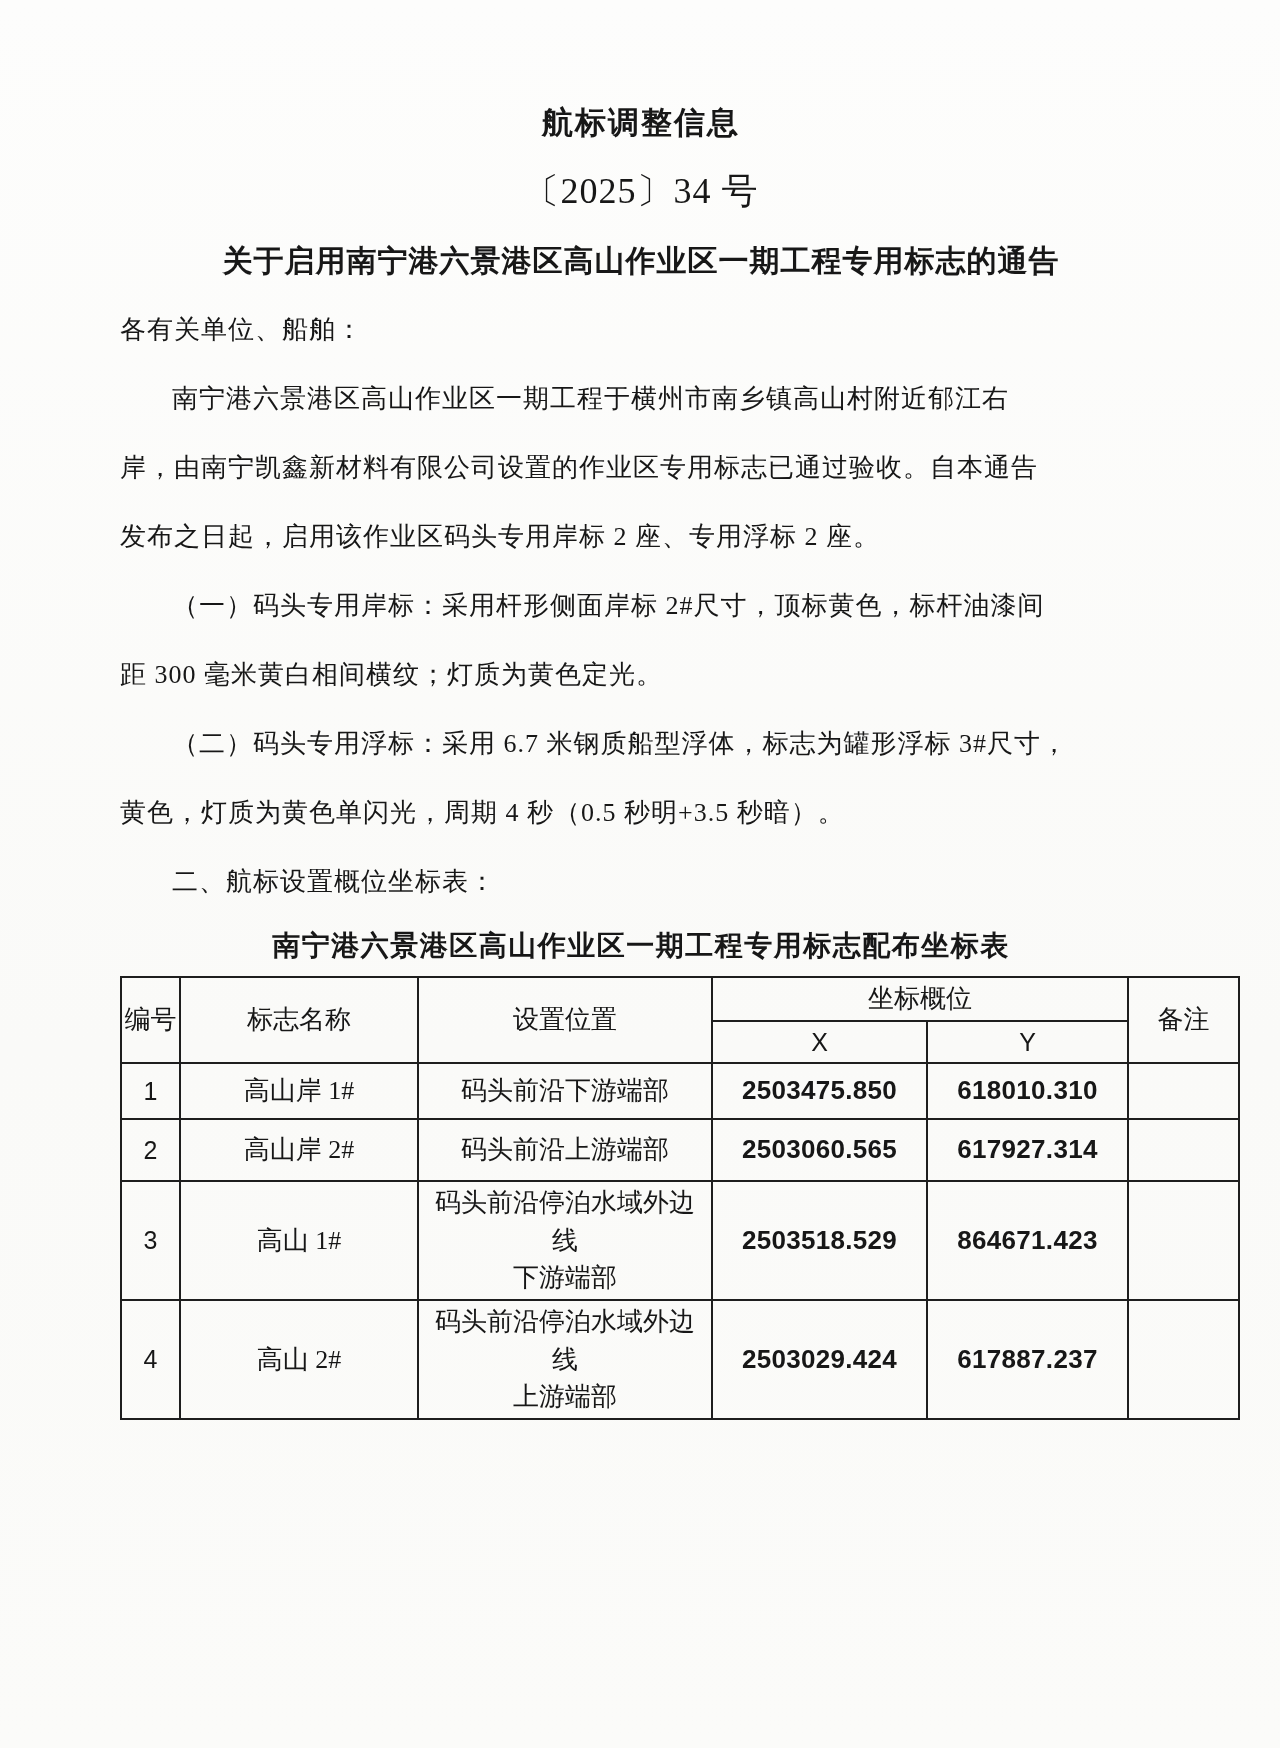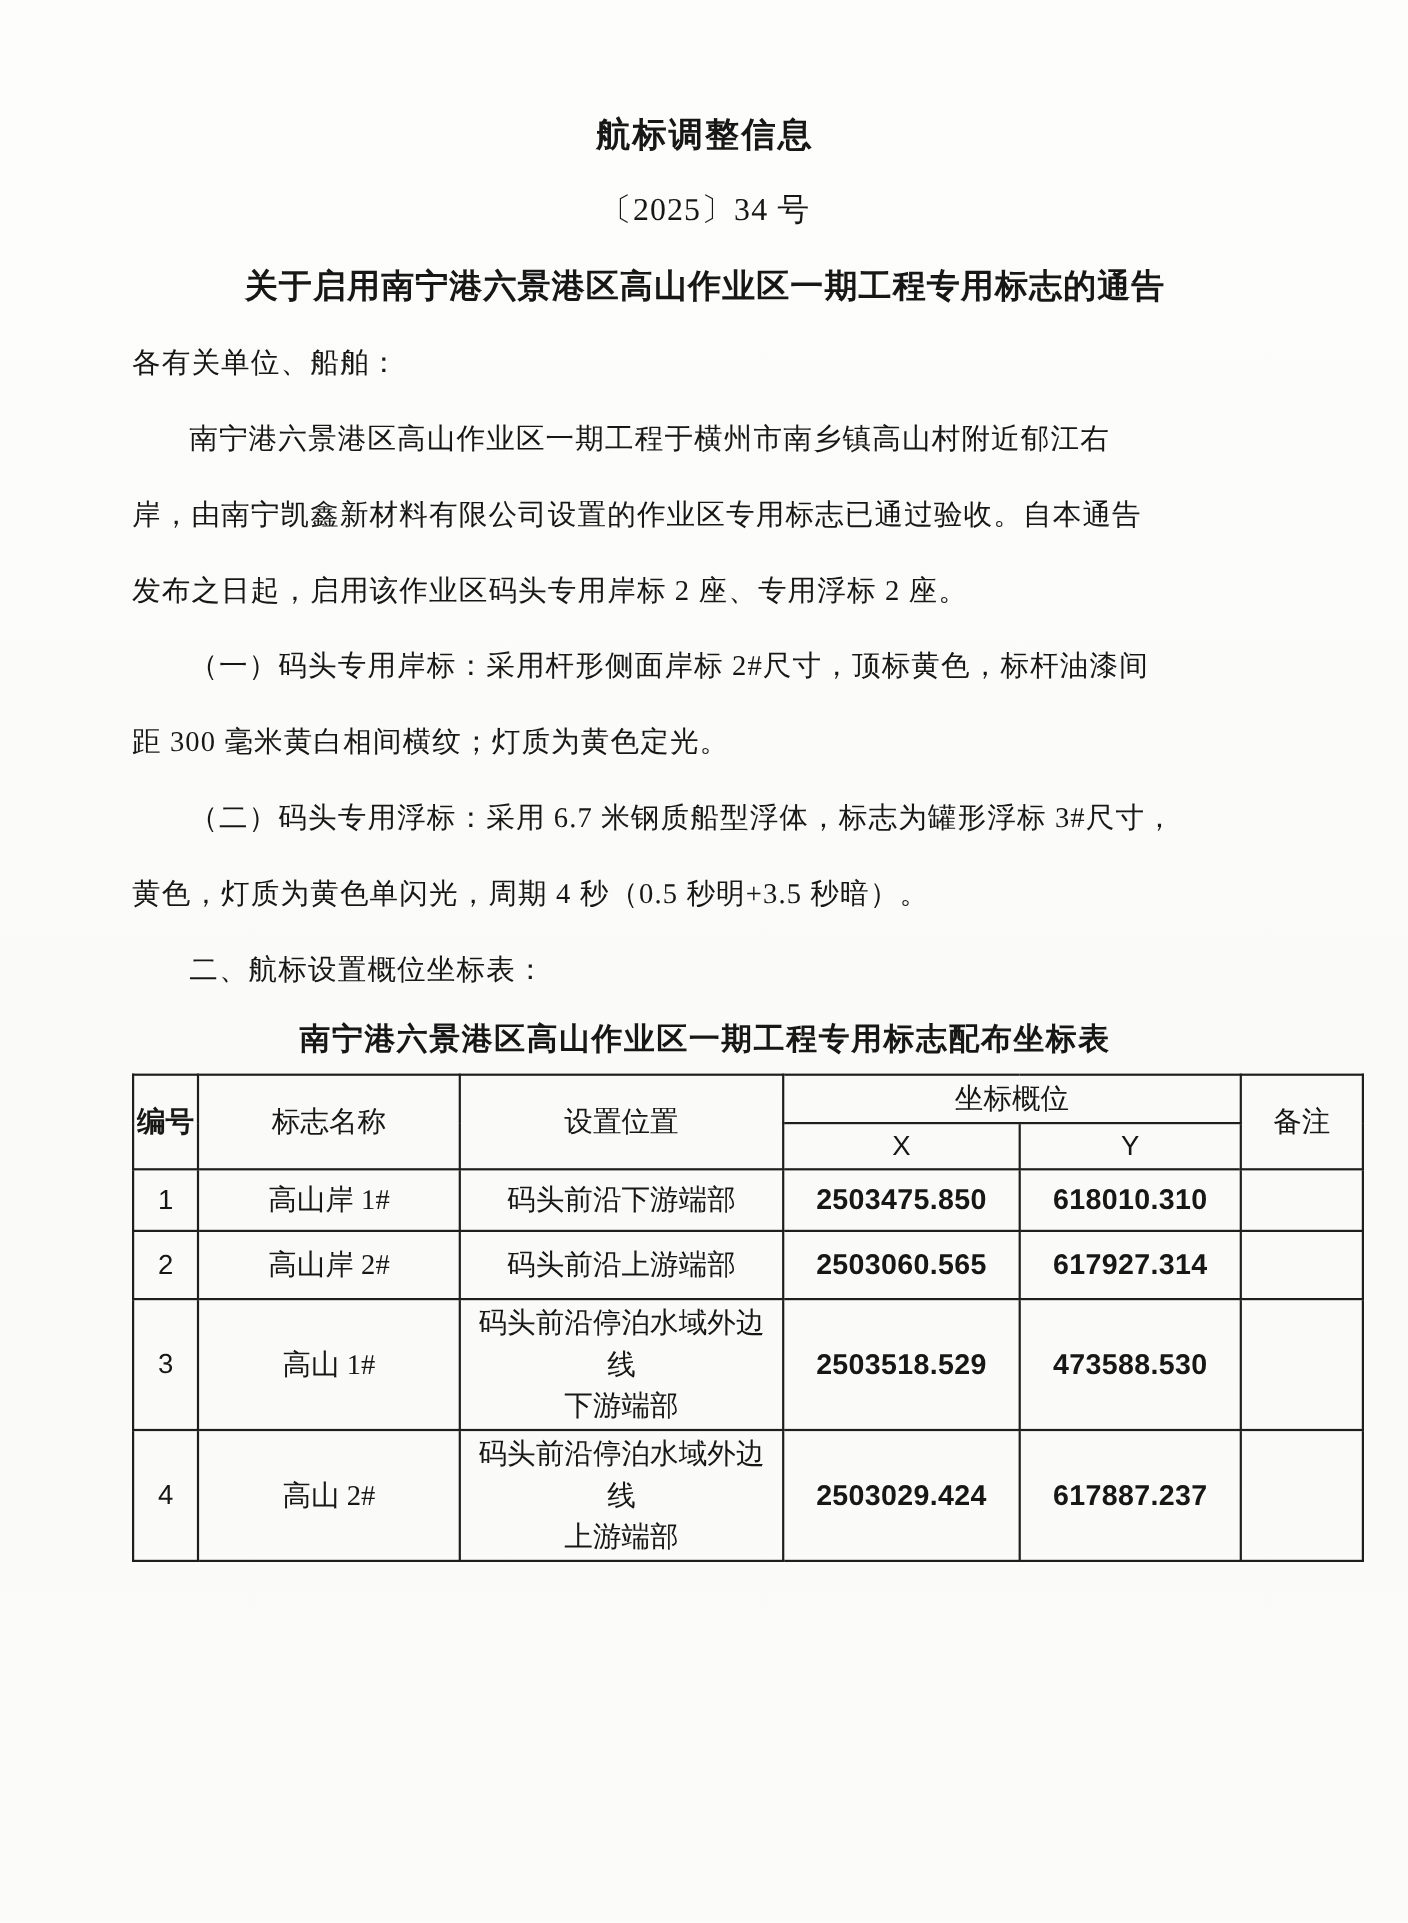--- a/index.html
+++ b/index.html
@@ -26,21 +26,21 @@
     white-space: pre-line;
     margin: 0;
   }
   .center { text-align: center; }
   .doc-title {
     font-size: 31px;
     font-weight: 600;
     letter-spacing: 2px;
   }
   .doc-number {
-    font-size: 29px;
+    font-size: 36px;
     font-weight: 500;
   }
   .doc-heading {
     font-size: 30px;
     font-weight: 600;
     letter-spacing: 1px;
   }
   .para { text-indent: 2em; }
   .tbl-title {
     height: 60px;
@@ -74,21 +74,20 @@
     font-size: 26px;
     font-weight: 500;
     line-height: 1.45;
     overflow: hidden;
   }
   table.coords .th-no {
     line-height: 1.35;
     word-break: break-all;
     padding: 2px 1px;
     letter-spacing: 0;
-    font-weight: bold;
   }
   table.coords .th-xy {
     font-family: "Liberation Sans", "DejaVu Sans", sans-serif;
     font-size: 25px;
     font-weight: 500;
   }
   table.coords td.num-cell {
     font-family: "Liberation Sans", "DejaVu Sans", sans-serif;
     font-size: 25px;
     font-weight: 400;
@@ -168,21 +167,21 @@
         <td class="coord-cell">2503060.565</td>
         <td class="coord-cell">617927.314</td>
         <td></td>
       </tr>
       <tr style="height:74px">
         <td class="num-cell">3</td>
         <td>高山 1#</td>
         <td class="pos-cell">码头前沿停泊水域外边线
 下游端部</td>
         <td class="coord-cell">2503518.529</td>
-        <td class="coord-cell">473588.530</td>
+        <td class="coord-cell">864671.423</td>
         <td></td>
       </tr>
       <tr style="height:68px">
         <td class="num-cell">4</td>
         <td>高山 2#</td>
         <td class="pos-cell">码头前沿停泊水域外边线
 上游端部</td>
         <td class="coord-cell">2503029.424</td>
         <td class="coord-cell">617887.237</td>
         <td></td>

